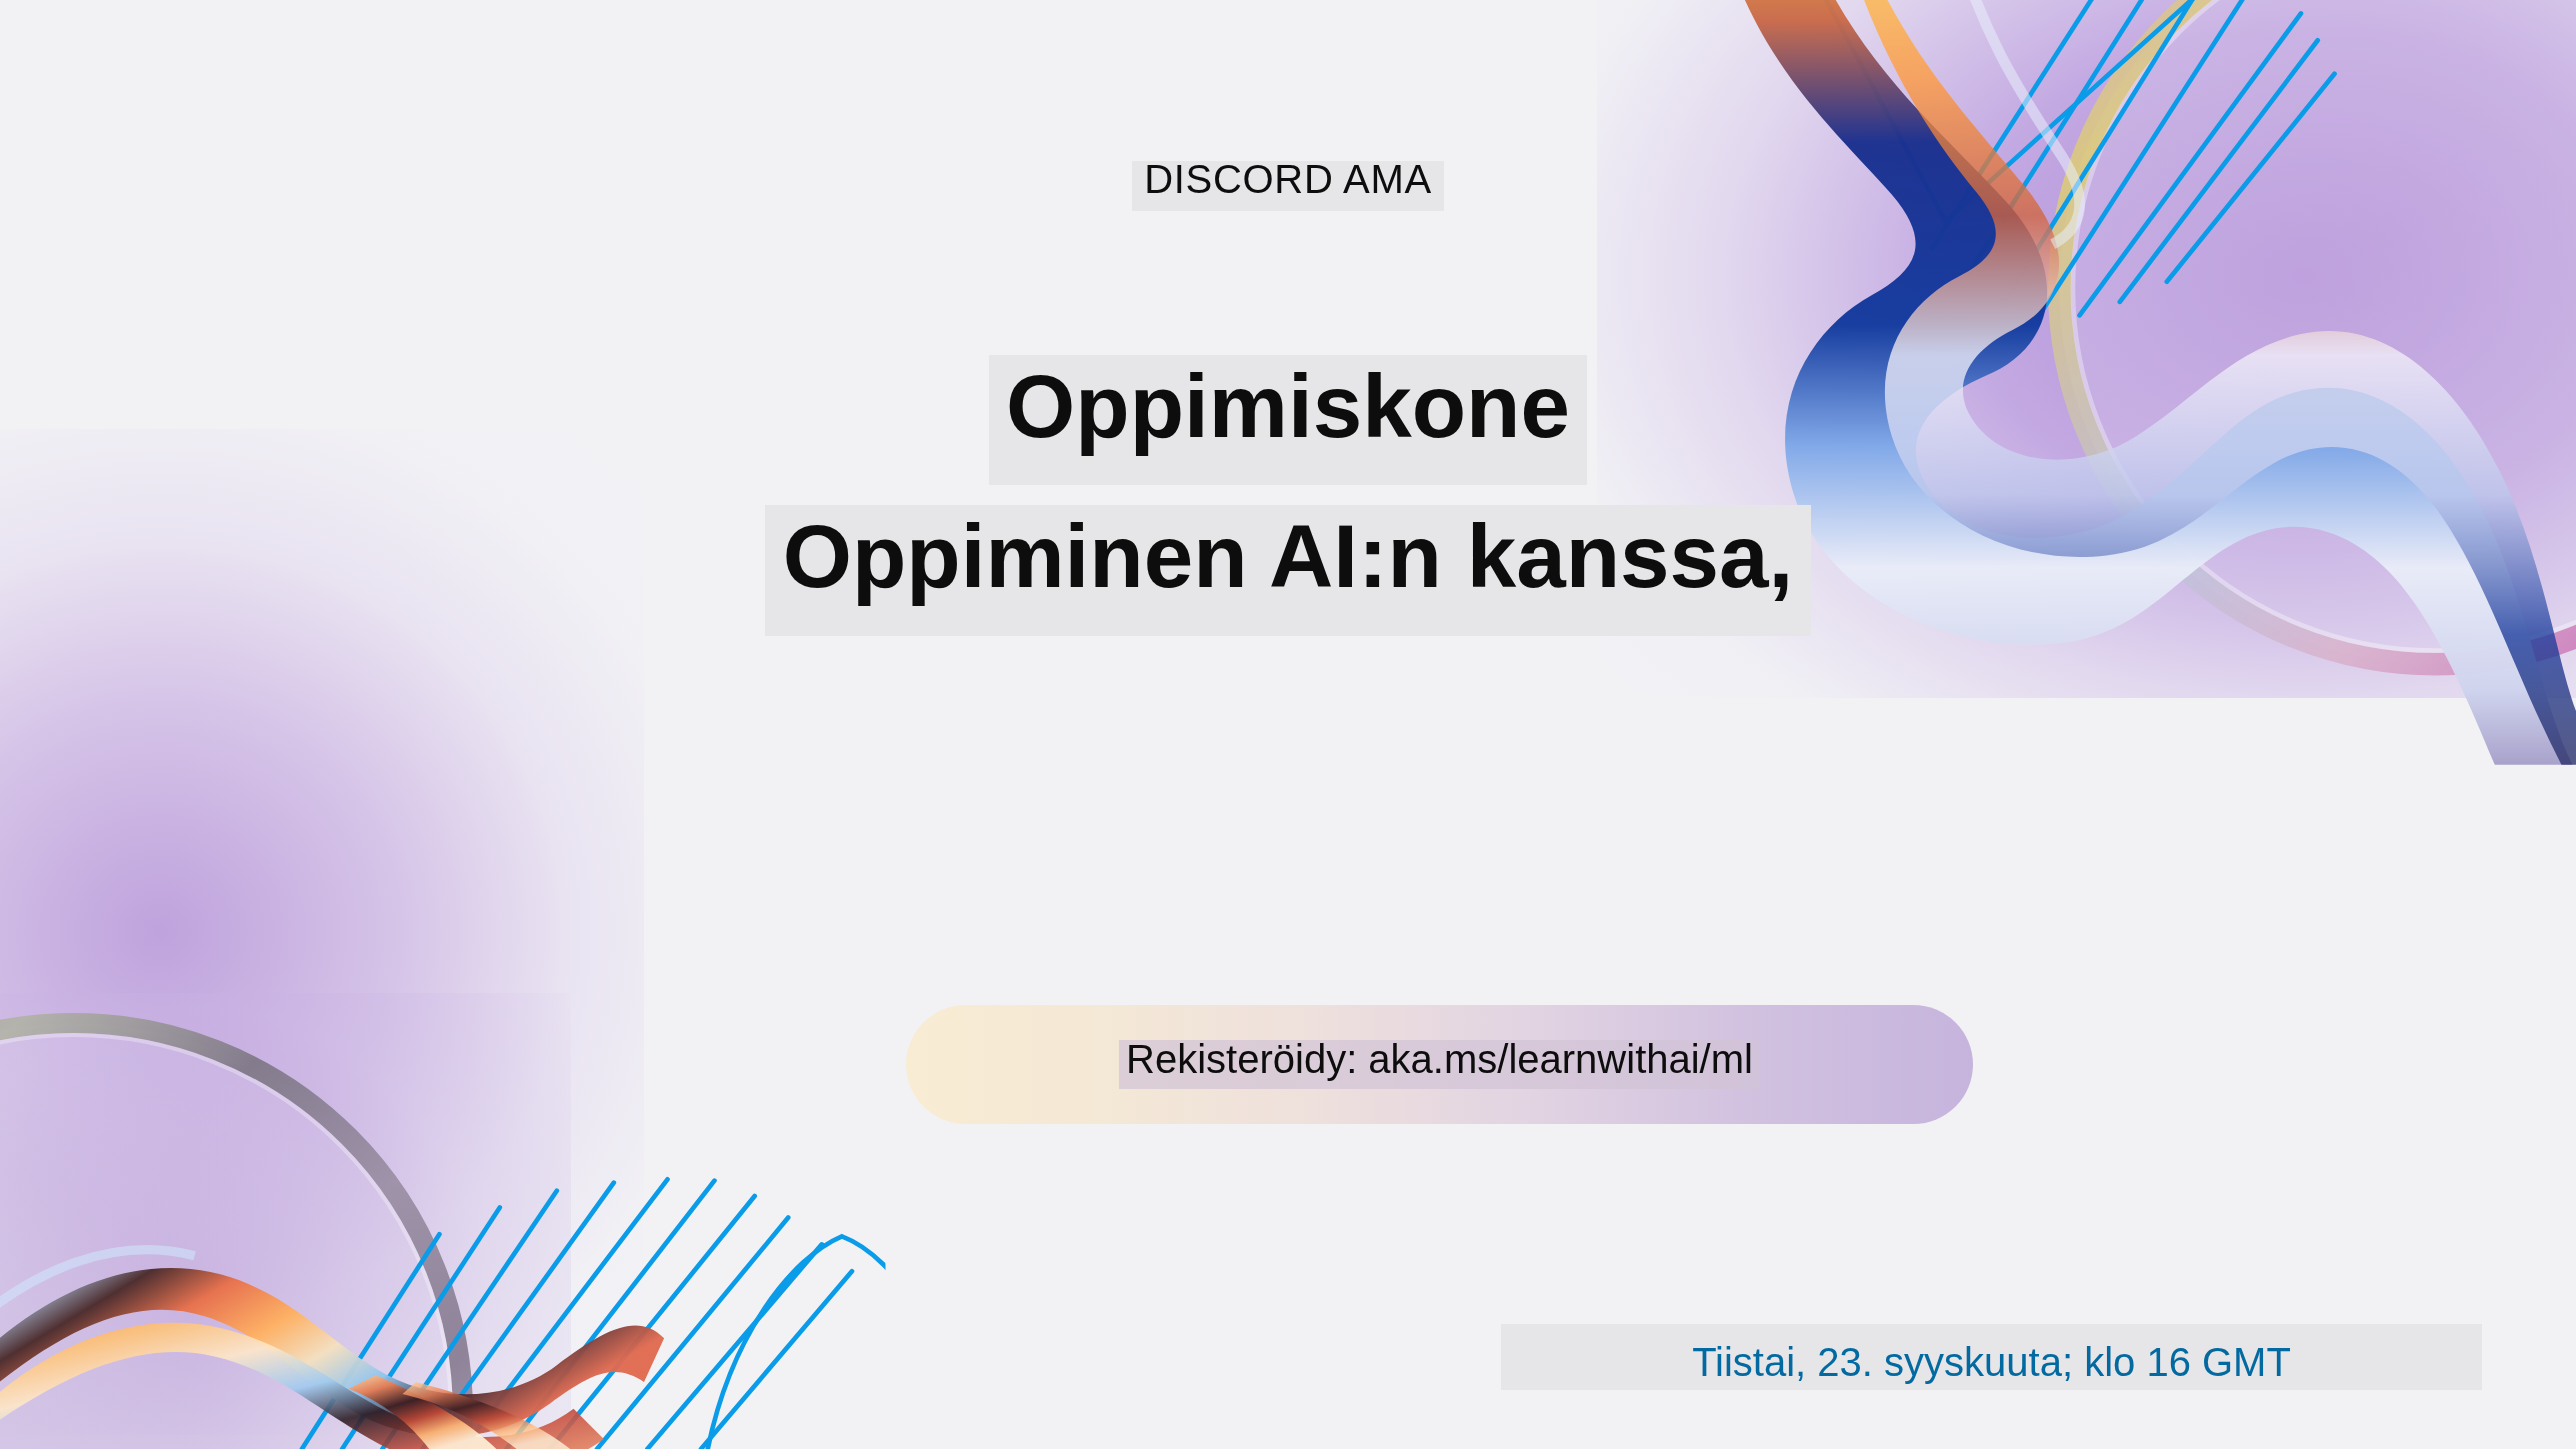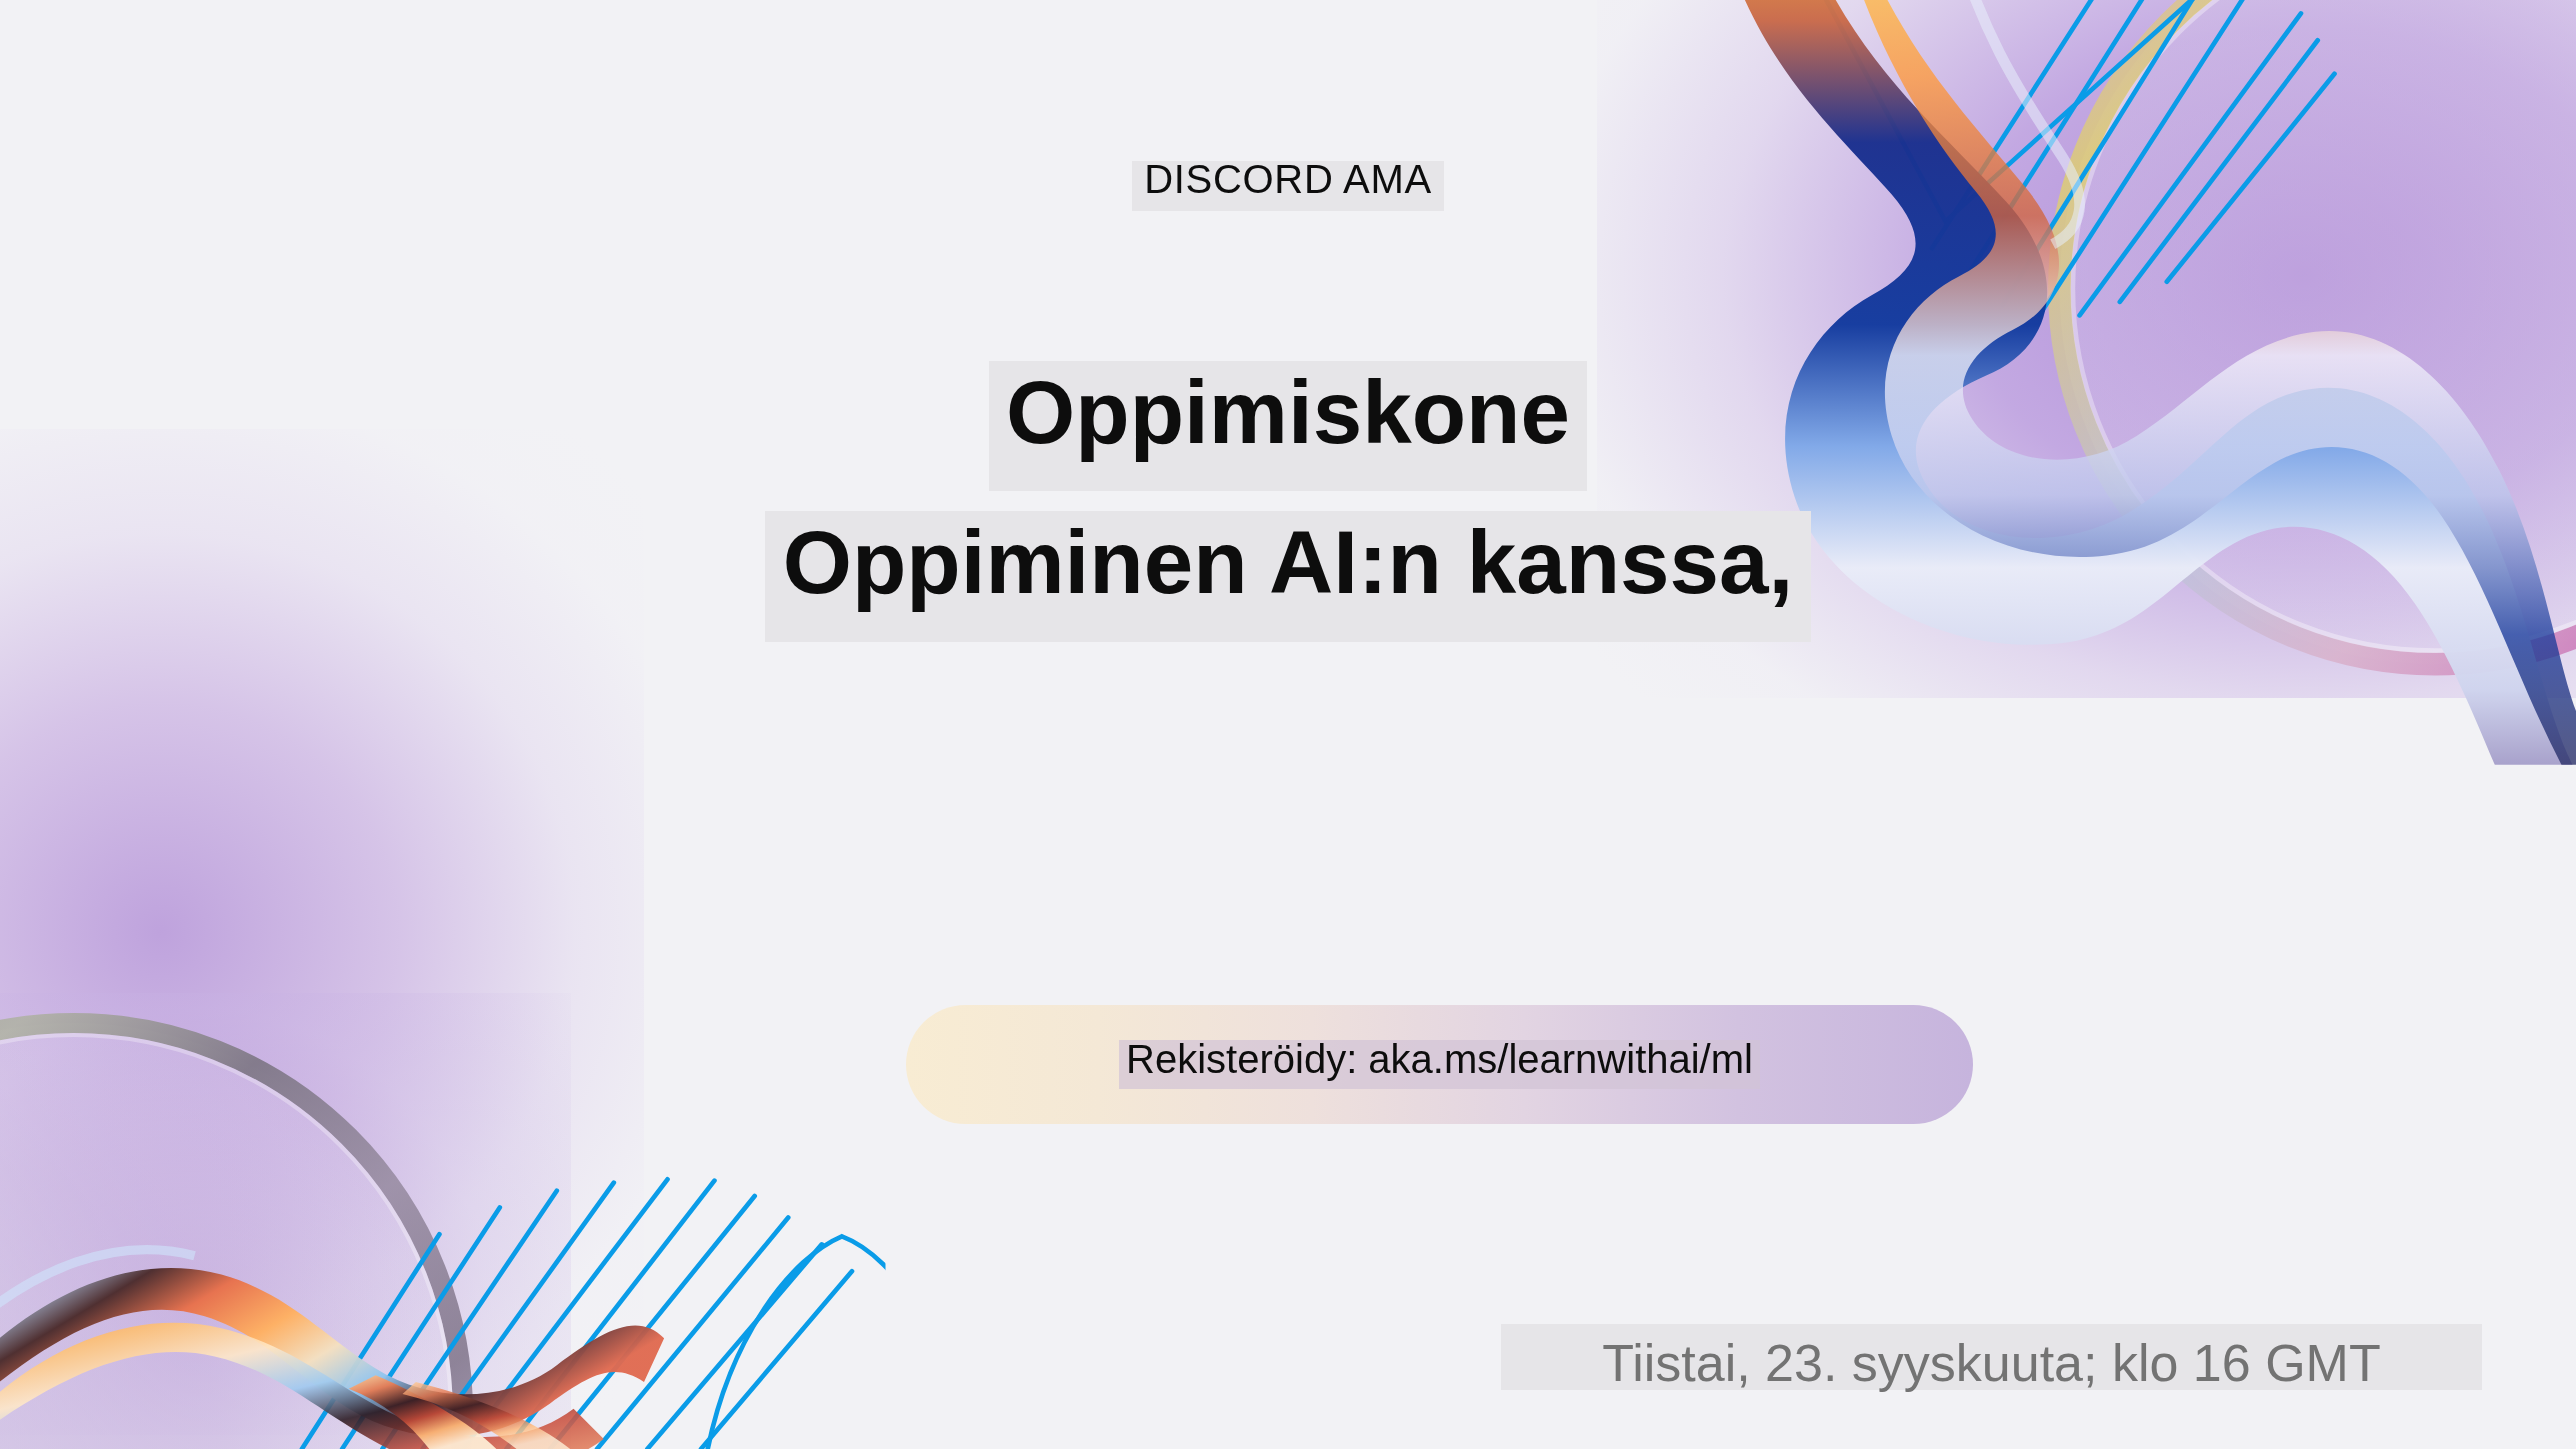--- a/index.html
+++ b/index.html
@@ -81,21 +81,21 @@
   }
 
   #title-wrap {
     position: absolute;
     left: 0; right: 0;
     top: 347px;
     text-align: center;
   }
   .title-line {
     display: block;
-    margin: 14px;
+    margin: 8px;
     line-height: 0.78;
   }
   .title-line .hl {
     font-size: 89px;
     font-weight: 700;
     padding: 20px 17.4px 48px 17.4px;
     line-height: 0.70;
   }
   #title-line-2 { margin-top: 20px; text-align: center; }
   #title-line-3 { margin-top: 21.5px; }
@@ -143,23 +143,23 @@
     left: 1501px;
     top: 1324px;
     width: 981px;
     height: 66px;
     display: flex;
     align-items: center;
     justify-content: center;
     background: #e6e5e8;
   }
   #date-text {
-    font-size: 52px;
+    font-size: 40px;
     font-weight: 400;
-    color: #737373;
+    color: #0369a1;
     line-height: 0.78;
     padding-top: 12px;
     white-space: nowrap;
   }
 </style>
 </head>
 <body>
 
 <div id="slide">
 

